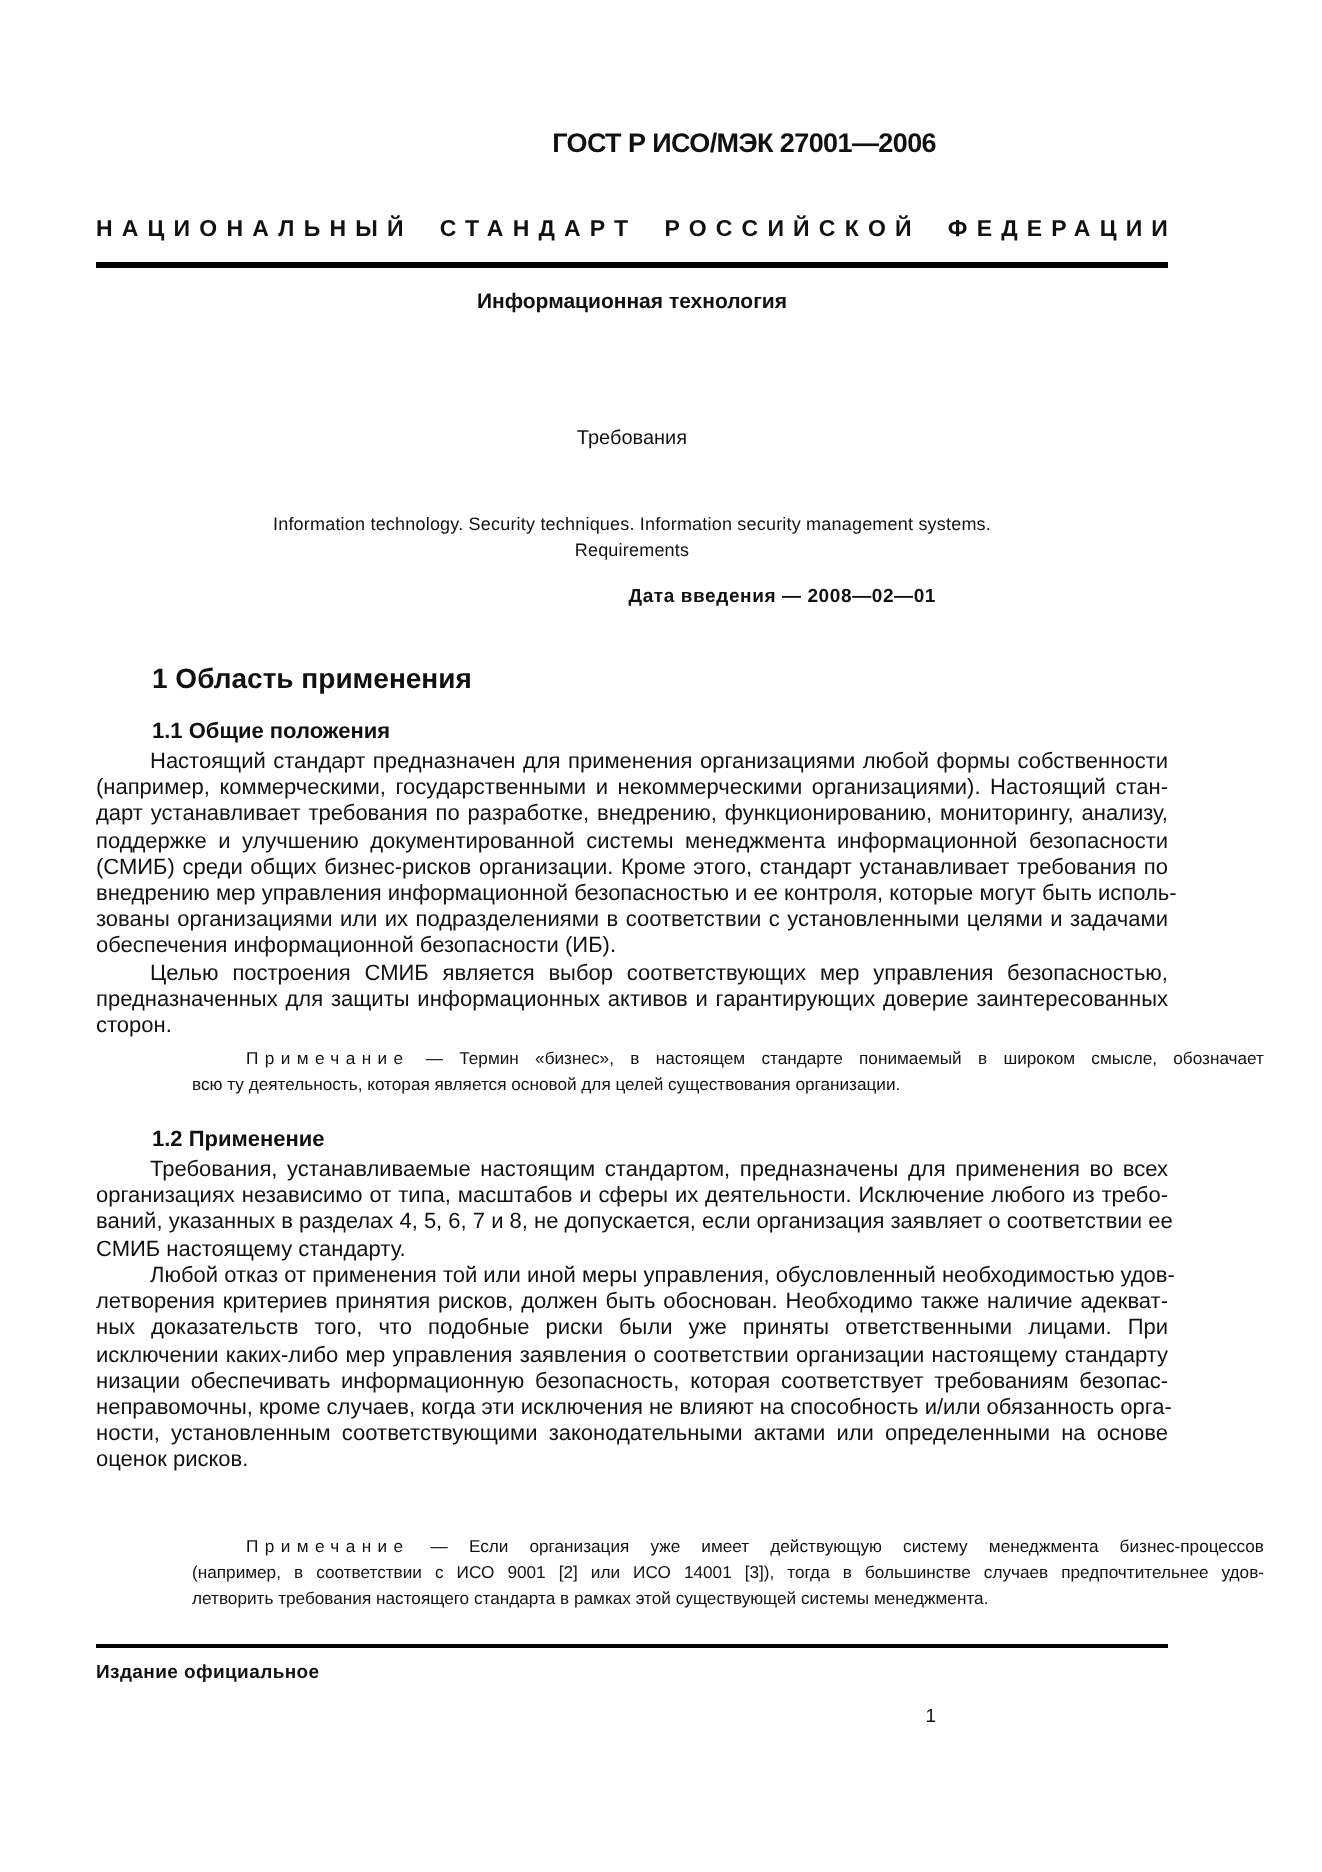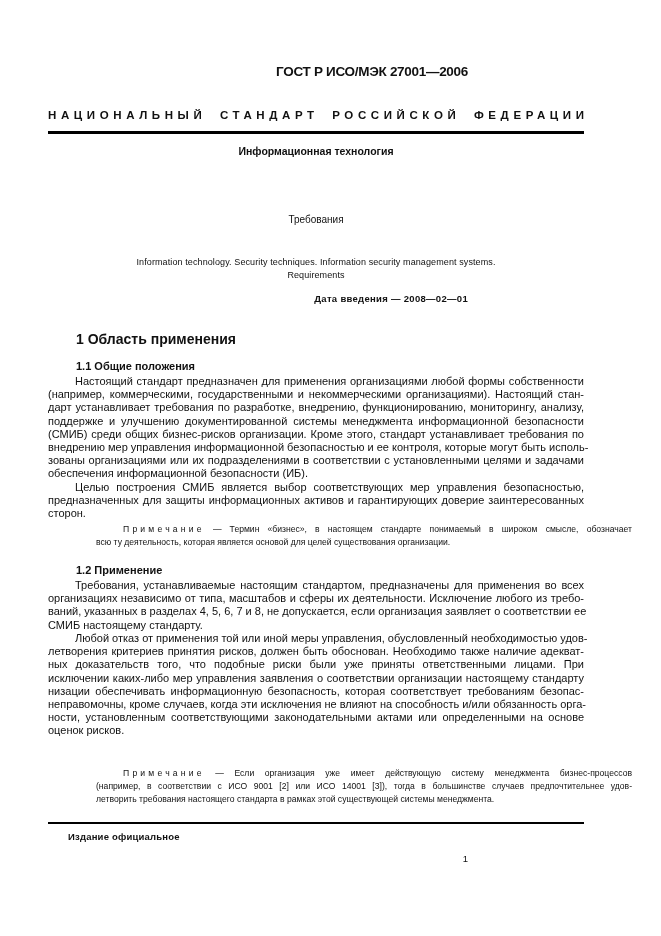--- a/index.html
+++ b/index.html
@@ -155,21 +155,20 @@
       height: 2px;
       background: #000;
     }
     .edition {
       position: absolute;
       top: 831px;
       left: 48px;
       font-size: 9.5px;
       font-weight: bold;
       letter-spacing: 0.2px;
-      margin-left: 20px;
     }
     .page-num {
       position: absolute;
       top: 853px;
       right: 78px;
       font-size: 9.5px;
     }
   </style>
 </head>
 <body>

